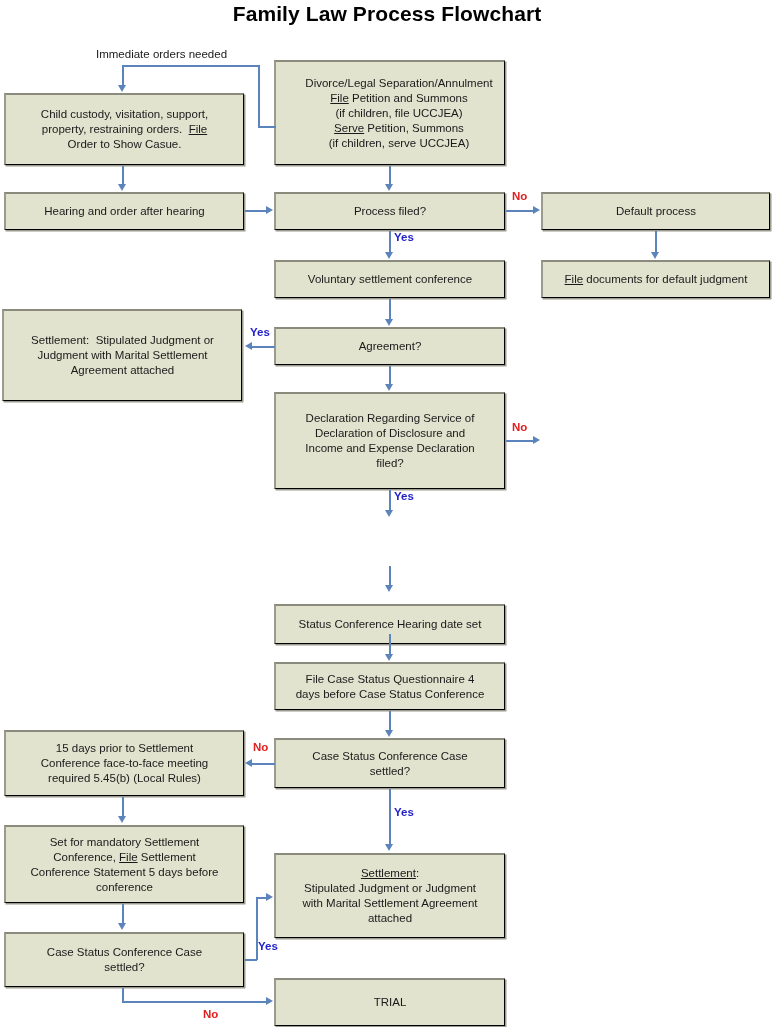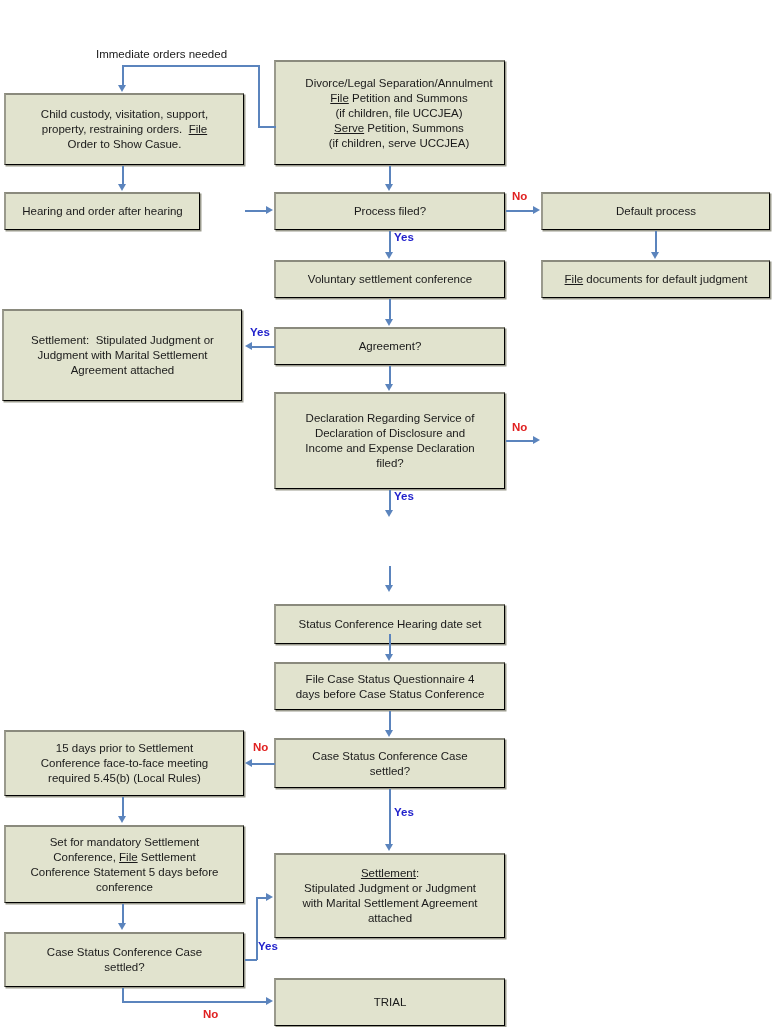--- a/index.html
+++ b/index.html
@@ -89,20 +89,21 @@
     font-size: 11.5px;
     color: #1a1a1a;
     white-space: nowrap;
   }
 </style>
 </head>
 <body>
 
 <div id="canvas">
 
+  <div id="title">Family Law Process Flowchart</div>
 
   <div class="plain" style="left:96px; top:48px;">Immediate orders needed</div>
 
   <div class="node" style="left:274px; top:60px; width:231px; height:105px;padding-left:24px;">
     <div class="txt">
       Divorce/Legal Separation/Annulment<br>
       <span class="u">File</span> Petition and Summons<br>
       (if children, file UCCJEA)<br>
       <span class="u">Serve</span> Petition, Summons<br>
       (if children, serve UCCJEA)
@@ -110,21 +111,21 @@
   </div>
 
   <div class="node" style="left:4px; top:93px; width:240px; height:72px;">
     <div class="txt">
       Child custody, visitation, support,<br>
       property, restraining orders.&nbsp; <span class="u">File</span><br>
       Order to Show Casue.
     </div>
   </div>
 
-  <div class="node" style="left:4px; top:192px; width:196px; height:38px;">
+  <div class="node" style="left:4px; top:192px; width:240px; height:38px;">
     <div class="txt">Hearing and order after hearing</div>
   </div>
 
   <div class="node" style="left:274px; top:192px; width:231px; height:38px;">
     <div class="txt">Process filed?</div>
   </div>
 
   <div class="node" style="left:541px; top:192px; width:229px; height:38px;">
     <div class="txt">Default process</div>
   </div>

